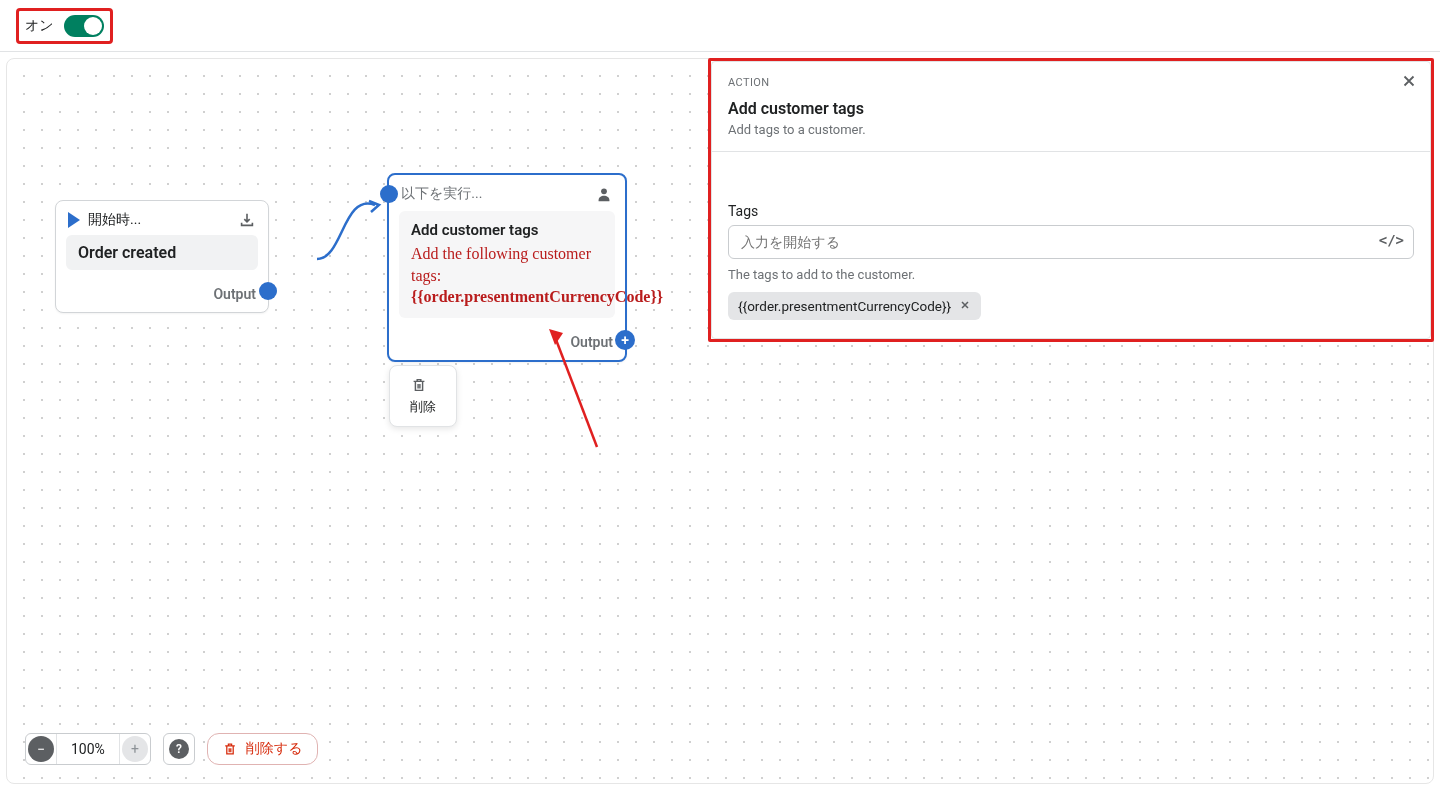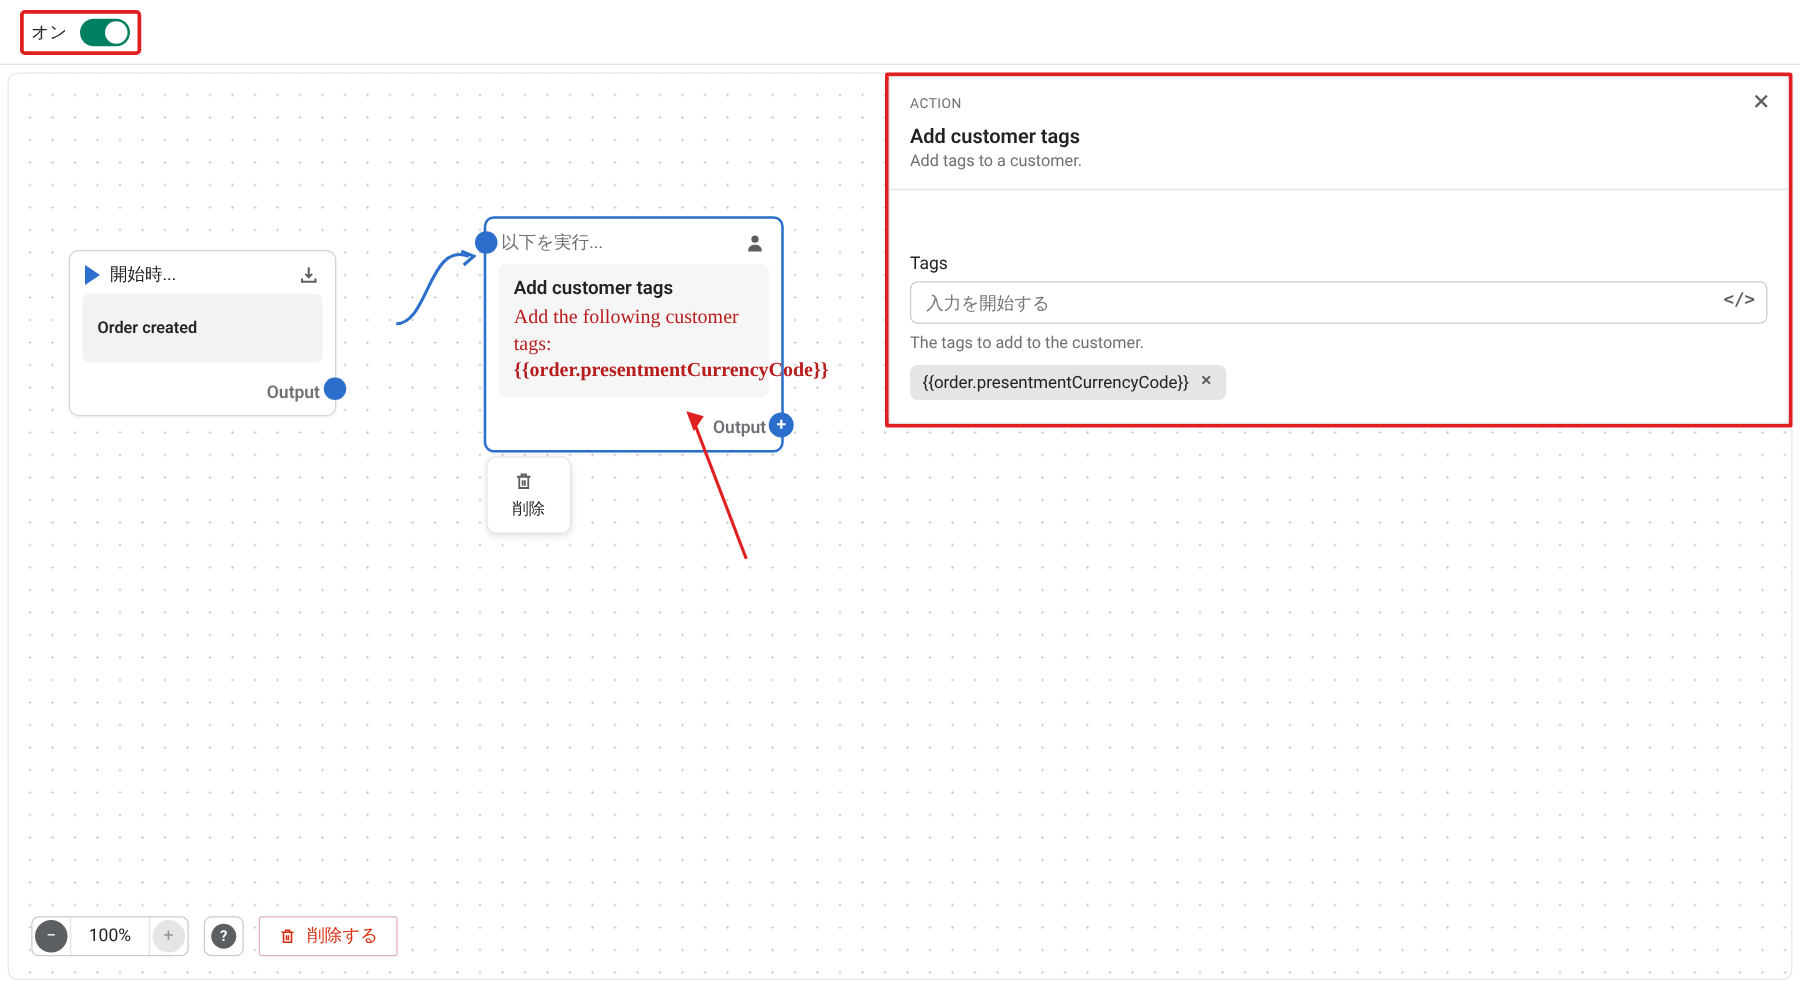--- a/index.html
+++ b/index.html
@@ -20,21 +20,21 @@
 
 
 .canvas { position: absolute; top: 52px; left: 0; right: 0; bottom: 0; background-image: radial-gradient(#d0d0d0 1px, transparent 1px); background-size: 18px 18px; background-position: 8px 8px; border-radius: 8px; margin: 6px; border: 1px solid #e6e6e6; }
 
 
 .node { position: absolute; background: #fff; border: 1px solid #d2d5d8; border-radius: 8px; box-shadow: 0 1px 2px rgba(0,0,0,0.05); }
 .node1 { left: 48px; top: 122px; width: 214px; margin-top: 19px; }
 .node-head { display: flex; align-items: center; justify-content: space-between; padding: 10px 12px 6px; }
 .node-head-left { display: flex; align-items: center; gap: 8px; }
 .node-head-label { color: #202223; font-size: 14px; }
-.node-body { margin: 0 10px 10px; background: #f1f2f3; border-radius: 6px; padding: 20px 12px; font-weight: 600; font-size: 13px; }
+.node-body { margin: 0 10px 10px; background: #f1f2f3; border-radius: 6px; padding: 8px 12px; font-weight: 600; font-size: 16px; }
 .node-foot { display: flex; justify-content: flex-end; align-items: center; padding: 6px 12px 10px; gap: 8px; color: #6d7175; font-weight: 600; font-size: 14px; }
 .dot-out { width: 18px; height: 18px; background: #2c6ecb; border-radius: 50%; position: absolute; }
 .node1 .dot-out { right: -9px; bottom: 12px; }
 
 .node2 { left: 380px; top: 114px; width: 240px; border: 2px solid #2c6ecb; }
 .node2 .dot-in { width: 18px; height: 18px; background: #2c6ecb; border-radius: 50%; position: absolute; left: -9px; top: 10px; }
 .node2-head { display: flex; align-items: center; justify-content: space-between; padding: 10px 12px 8px; }
 .node2-head-label { color: #6d7175; font-size: 14px; }
 .node2-body { margin: 0 10px 10px; background: #f6f6f7; border-radius: 6px; padding: 10px 12px; }
 .node2-body-title { font-weight: 600; font-size: 15px; margin-bottom: 4px; }
@@ -56,21 +56,21 @@
 
 
 .bottom-bar { position: absolute; left: 18px; bottom: 18px; display: flex; align-items: center; gap: 12px; }
 .zoom-group { display: flex; align-items: center; background: #fff; border: 1px solid #c9cccf; border-radius: 6px; overflow: hidden; }
 .zoom-btn { width: 30px; height: 30px; display: flex; align-items: center; justify-content: center; cursor: pointer; }
 .zoom-btn.dark { background: #5c5f62; color: #fff; border-radius: 50%; margin: 2px; width: 26px; height: 26px; }
 .zoom-btn.light { background: #e4e5e7; color: #8c9196; border-radius: 50%; margin: 2px; width: 26px; height: 26px; }
 .zoom-val { padding: 0 14px; font-size: 14px; height: 30px; display: flex; align-items: center; border-left: 1px solid #e1e3e5; border-right: 1px solid #e1e3e5; }
 .help-btn { width: 32px; height: 32px; background: #fff; border: 1px solid #c9cccf; border-radius: 6px; display: flex; align-items: center; justify-content: center; cursor: pointer; }
 .help-btn-inner { width: 20px; height: 20px; background: #5c5f62; border-radius: 50%; color: #fff; display: flex; align-items: center; justify-content: center; font-size: 12px; font-weight: 600; }
-.delete-btn { height: 32px; background: #fff; border: 1px solid #e0b3b2; border-radius: 2px; padding: 0 14px; display: flex; align-items: center; gap: 8px; color: #d72c0d; cursor: pointer; font-size: 14px; }
+.delete-btn { height: 32px; background: #fff; border: 1px solid #e0b3b2; border-radius: 12px; padding: 0 14px; display: flex; align-items: center; gap: 8px; color: #d72c0d; cursor: pointer; font-size: 14px; }
 
 
 .panel { position: absolute; right: 6px; top: 58px; width: 726px; background: #fff; border: 3px solid #e02020; border-radius: 2px; }
 .panel-inner { border: 1px solid #e1e3e5; border-radius: 4px; }
 .panel-head { padding: 14px 16px 14px; border-bottom: 1px solid #e1e3e5; position: relative; }
 .panel-eyebrow { font-size: 11px; letter-spacing: 0.4px; color: #6d7175; margin-bottom: 10px; }
 .panel-title { font-size: 16px; font-weight: 600; margin-bottom: 4px; }
 .panel-sub { font-size: 13px; color: #6d7175; }
 .panel-close { position: absolute; right: 12px; top: 10px; cursor: pointer; color: #5c5f62; }
 .panel-body { padding: 14px 16px 18px; }

